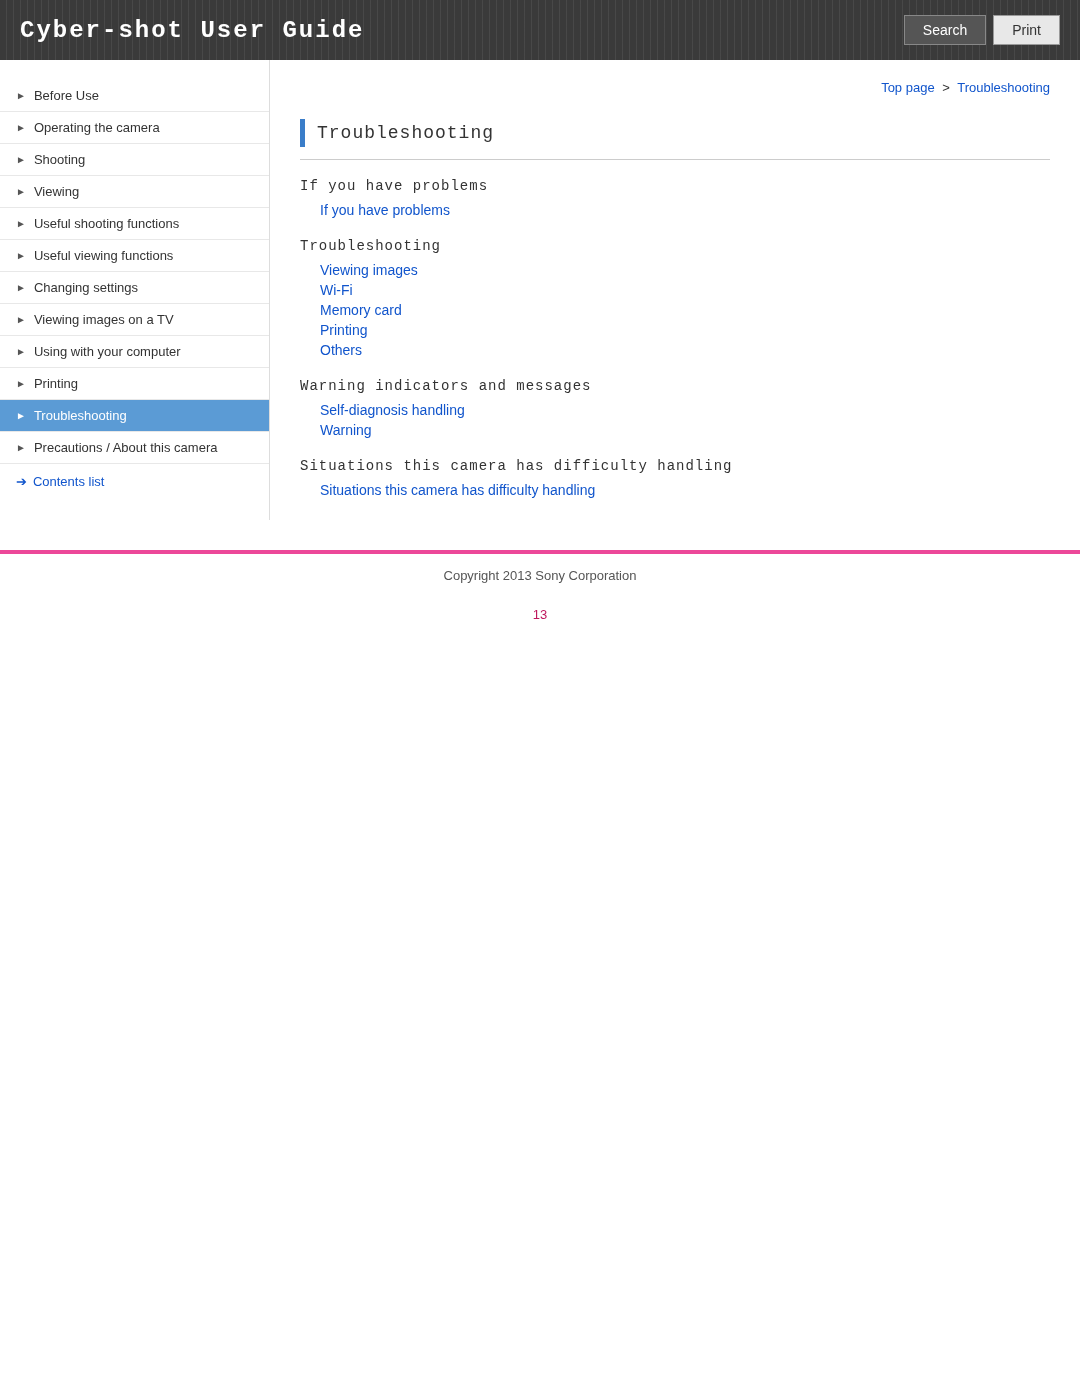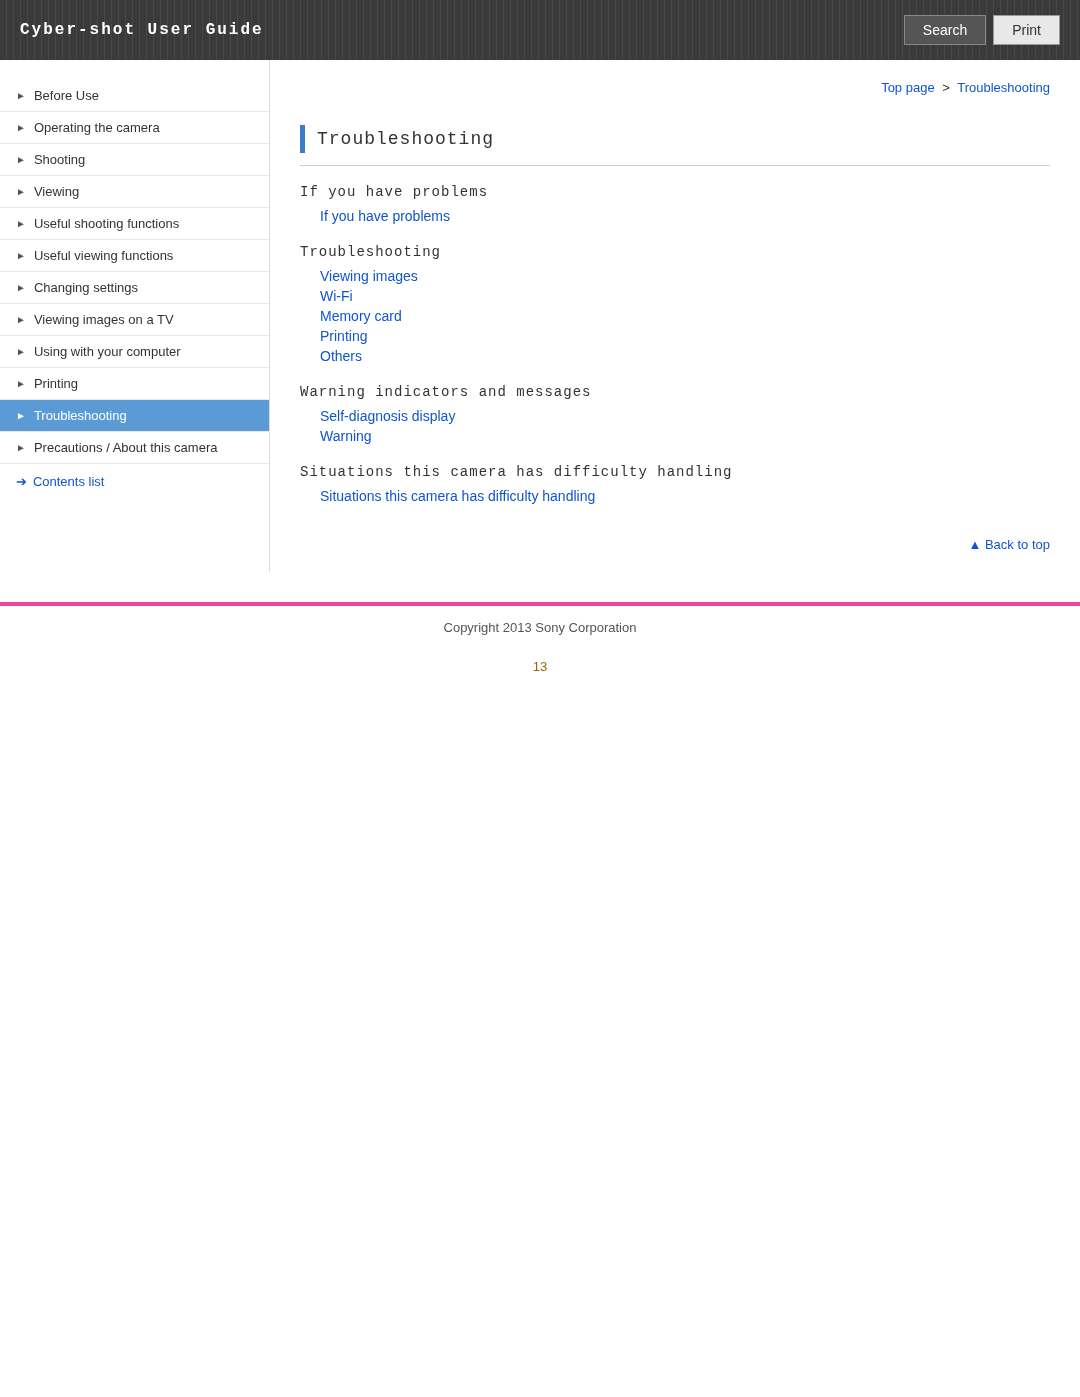--- a/index.html
+++ b/index.html
@@ -23,21 +23,21 @@
         rgba(255,255,255,0.07) 7px
       );
       padding: 0 20px;
       height: 60px;
       display: flex;
       align-items: center;
       justify-content: space-between;
     }
     .header-title {
       color: #fff;
-      font-size: 16px;
+      font-size: 24px;
       font-family: 'Courier New', monospace;
       letter-spacing: 2px;
       font-weight: bold;
     }
     .header-buttons {
       display: flex;
       gap: 7px;
       align-items: center;
     }
     .header-btn {
@@ -105,21 +105,21 @@
 
     
     .content-area {
       flex: 1;
       padding: 20px 30px;
     }
 
     
     .breadcrumb {
       text-align: right;
-      margin-bottom: 30px;
+      margin-bottom: 24px;
       font-size: 13px;
     }
     .breadcrumb a, .breadcrumb span {
       color: #1155cc;
       text-decoration: none;
       cursor: pointer;
     }
     .breadcrumb .separator {
       color: #333;
       margin: 0 4px;
@@ -192,21 +192,21 @@
       padding: 14px;
       text-align: center;
       font-size: 13px;
       color: #555;
     }
 
     
     .page-number {
       text-align: center;
       font-size: 13px;
-      color: #a16207;
+      color: #be185d;
       margin-top: 10px;
       padding-bottom: 20px;
     }
   </style>
 </head>
 <body>
 
 <div class="header">
   <span class="header-title">Cyber-shot User Guide</span>
   <div class="header-buttons">
@@ -290,29 +290,26 @@
     <a class="content-link">If you have problems</a>
 
     <div class="section-heading">Troubleshooting</div>
     <a class="content-link">Viewing images</a>
     <a class="content-link">Wi-Fi</a>
     <a class="content-link">Memory card</a>
     <a class="content-link">Printing</a>
     <a class="content-link">Others</a>
 
     <div class="section-heading">Warning indicators and messages</div>
-    <a class="content-link">Self-diagnosis display</a>
+    <a class="content-link">Self-diagnosis handling</a>
     <a class="content-link">Warning</a>
 
     <div class="section-heading">Situations this camera has difficulty handling</div>
     <a class="content-link">Situations this camera has difficulty handling</a>
 
-    <div class="back-to-top">
-      <a>Back to top</a>
-    </div>
   </div>
 </div>
 
 <div class="footer">
   <span>Copyright 2013 Sony Corporation</span>
 </div>
 
 <div class="page-number">13</div>
 
 </body></html>

